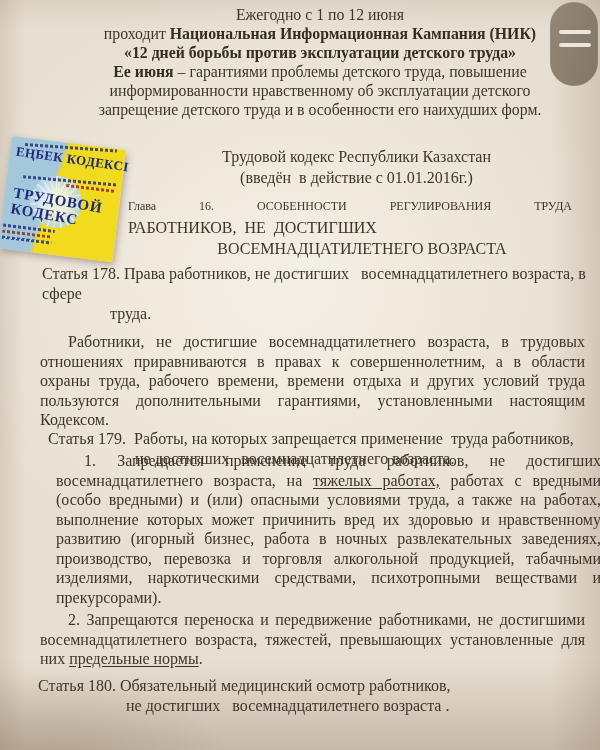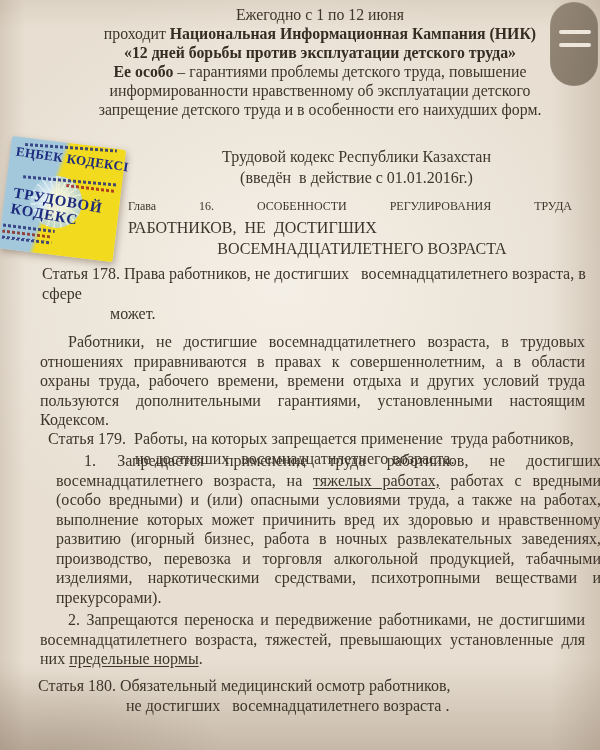--- a/index.html
+++ b/index.html
@@ -80,21 +80,21 @@
 
   <div class="abs menu-pill">
     <span class="bar bar1"></span>
     <span class="bar bar2"></span>
   </div>
 
   <div class="abs intro">
     <div class="pline">Ежегодно с 1 по 12 июня</div>
     <div class="pline"><span>проходит </span><b>Национальная Информационная Кампания (НИК)</b></div>
     <div class="pline"><b>«12 дней борьбы против эксплуатации детского труда»</b></div>
-    <div class="pline"><b>Ее особо</b><span> – гарантиями проблемы детского труда, повышение</span></div>
+    <div class="pline"><b>Ее июня</b><span> – гарантиями проблемы детского труда, повышение</span></div>
     <div class="pline">информированности нравственному об эксплуатации детского</div>
     <div class="pline">запрещение детского труда и в особенности его наихудших форм.</div>
   </div>
 
   <div class="abs book">
     <div class="emblem"></div>
     <div class="micro m1"></div>
     <div class="t-kk">ЕҢБЕК КОДЕКСІ</div>
     <div class="micro m2"></div>
     <div class="micro m3"></div>
@@ -112,21 +112,21 @@
 
   <div class="abs chapter">
     <div class="l1">Глава 16. ОСОБЕННОСТИ РЕГУЛИРОВАНИЯ ТРУДА</div>
     <div class="pline l2">РАБОТНИКОВ,  НЕ  ДОСТИГШИХ</div>
     <div class="pline l3">ВОСЕМНАДЦАТИЛЕТНЕГО ВОЗРАСТА</div>
   </div>
 
   <div class="abs art178">
     <div class="pline">Статья 178. Права работников, не достигших   восемнадцатилетнего возраста, в</div>
     <div class="pline">сфере</div>
-    <div class="pline l3">может.</div>
+    <div class="pline l3">труда.</div>
   </div>
   <div class="abs just p178">Работники, не достигшие восемнадцатилетнего возраста, в трудовых отношениях приравниваются в правах к совершеннолетним, а в области охраны труда, рабочего времени, времени отдыха и других условий труда пользуются дополнительными гарантиями, установленными настоящим Кодексом.</div>
 
   <div class="abs art179">
     <div class="pline">Статья 179.  Работы, на которых запрещается применение  труда работников,</div>
     <div class="pline l2">не достигших   восемнадцатилетнего возраста.</div>
   </div>
   <div class="abs just p179-1"><span>1. Запрещается применение труда работников, не достигших восемнадцатилетнего возраста, на </span><span class="u">тяжелых работах,</span><span> работах с вредными (особо вредными) и (или) опасными условиями труда, а также на работах, выполнение которых может причинить вред их здоровью и нравственному развитию (игорный бизнес, работа в ночных развлекательных заведениях, производство, перевозка и торговля алкогольной продукцией, табачными изделиями, наркотическими средствами, психотропными веществами и прекурсорами).</span></div>
   <div class="abs just p179-2"><span>2. Запрещаются переноска и передвижение работниками, не достигшими восемнадцатилетнего возраста, тяжестей, превышающих установленные для них </span><span class="u">предельные нормы</span><span>.</span></div>
 

